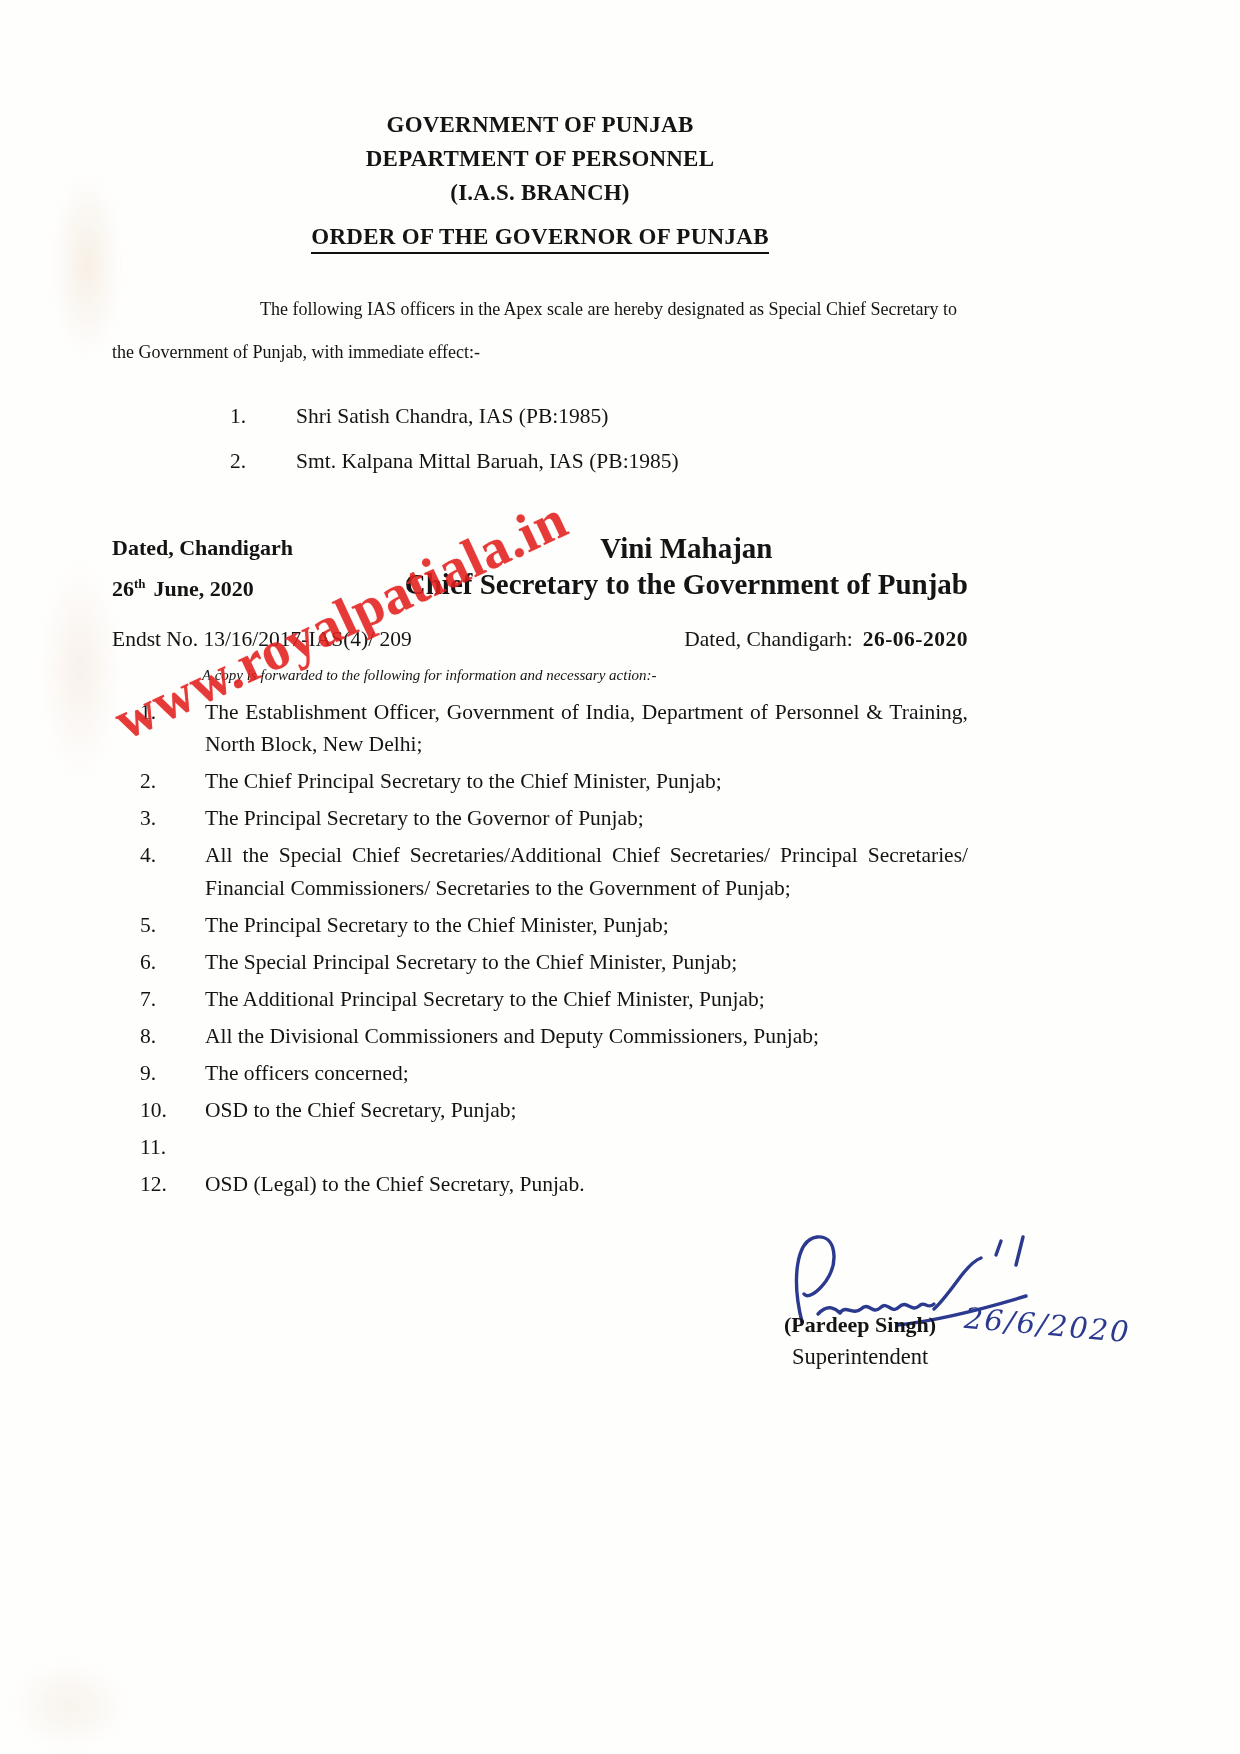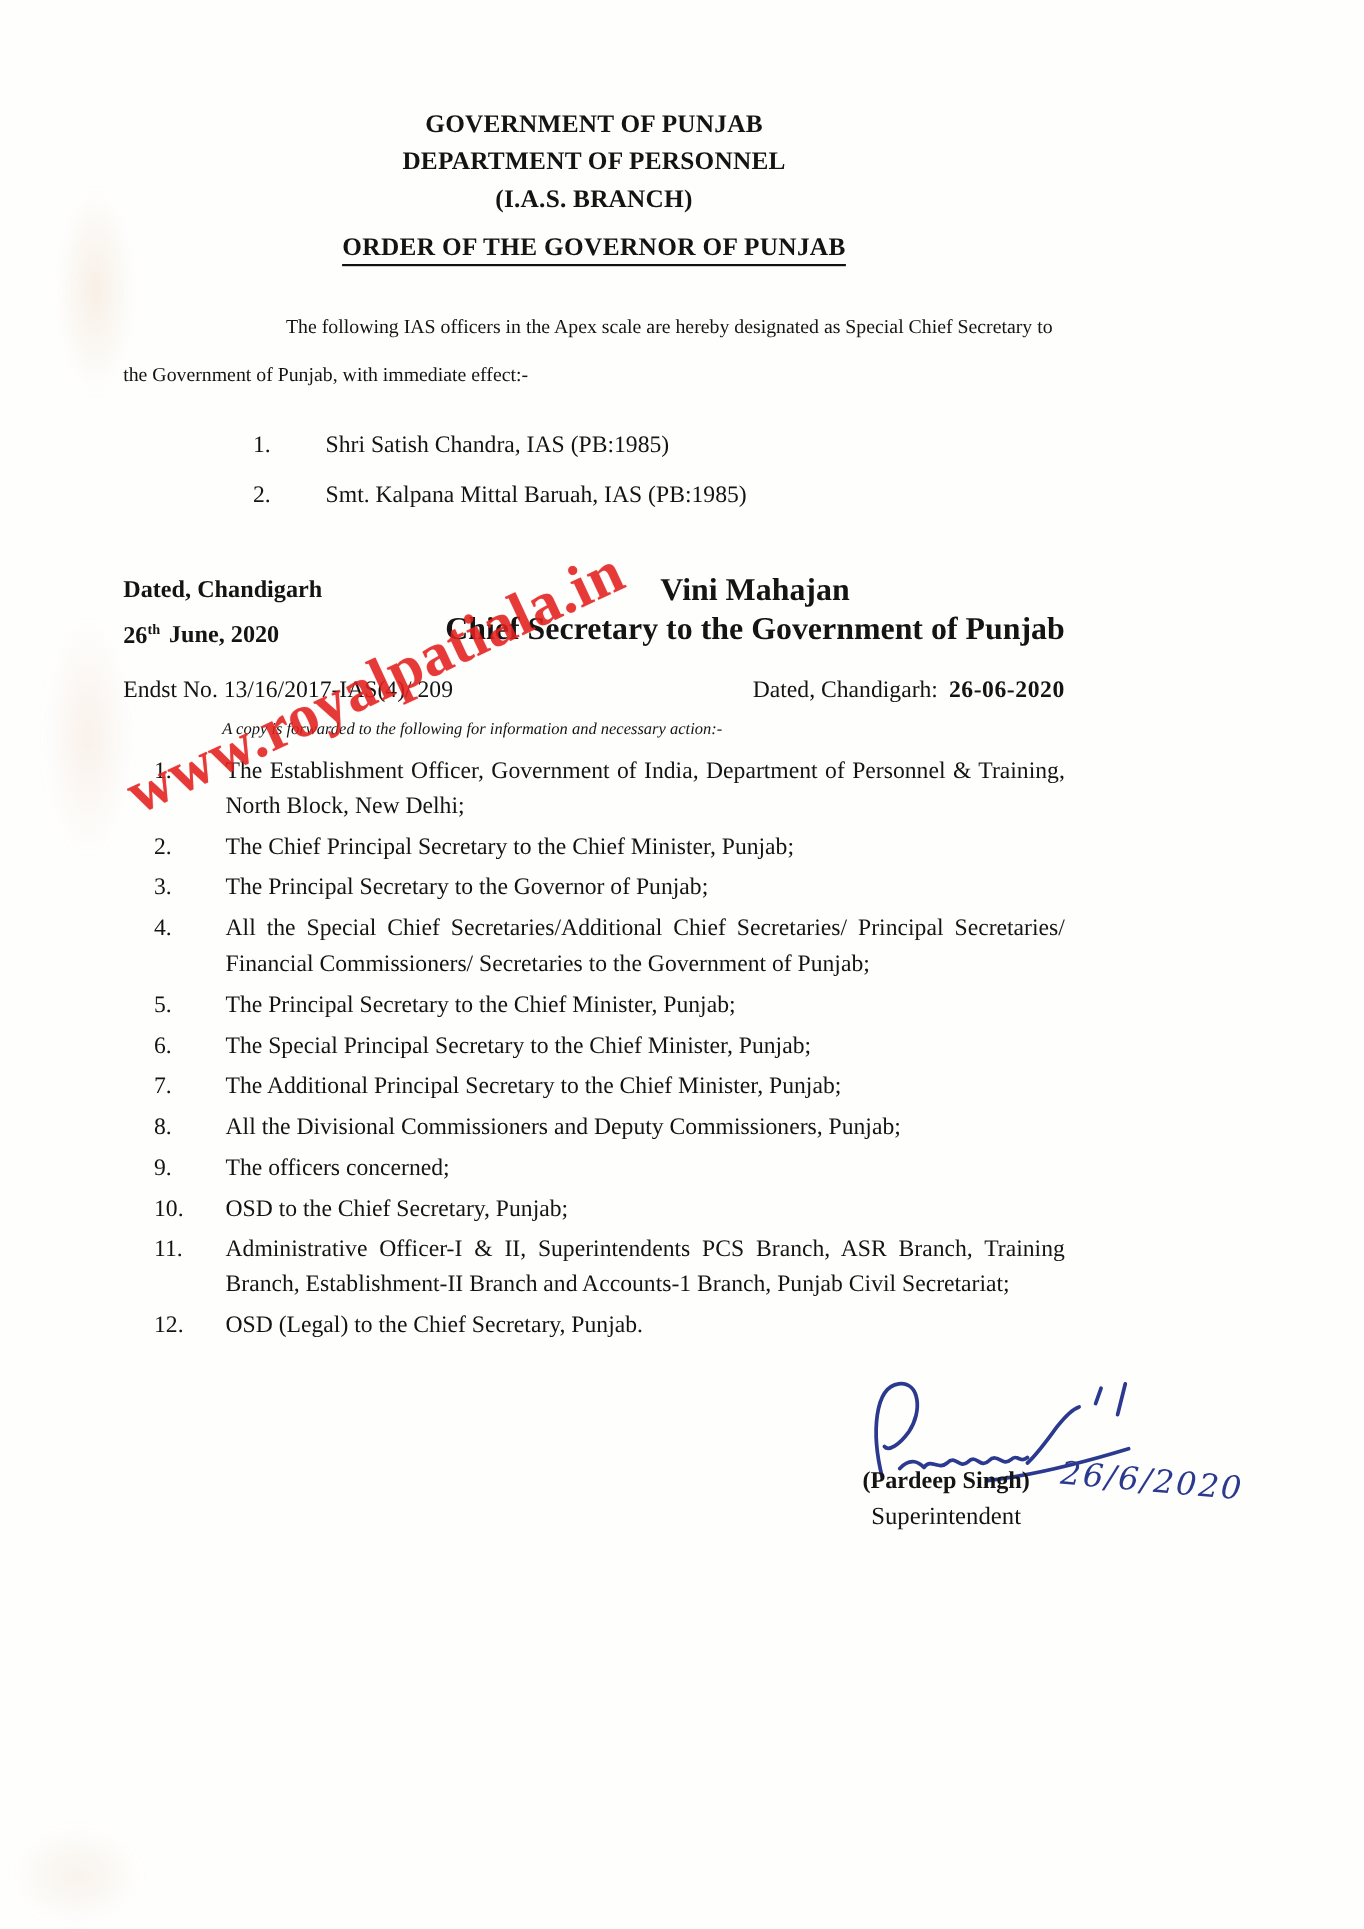--- a/index.html
+++ b/index.html
@@ -29,21 +29,21 @@
     border-radius:50%;
     filter:blur(6px);
   }
   .speck.s1{left:52px;top:170px;width:70px;height:190px;background:radial-gradient(ellipse at center, rgba(214,170,120,.18), rgba(214,170,120,0) 70%);}
   .speck.s2{left:40px;top:560px;width:80px;height:220px;background:radial-gradient(ellipse at center, rgba(220,160,120,.14), rgba(220,160,120,0) 70%);}
   .speck.s3{left:10px;top:1660px;width:120px;height:90px;background:radial-gradient(ellipse at center, rgba(205,160,110,.12), rgba(205,160,110,0) 70%);}
 
   .content{
     position:absolute;
     left:112px;
-    top:96px;
+    top:108px;
     width:856px;
   }
   .doc-header{text-align:center;}
   .hdr-line{
     font-size:23px;
     font-weight:700;
     line-height:34px;
     letter-spacing:.2px;
   }
   .order-title-wrap{
@@ -287,21 +287,20 @@
       <li class="endorse-row">
         <span class="endorse-num">9.</span>
         <span class="endorse-text">The officers concerned;</span>
       </li>
       <li class="endorse-row">
         <span class="endorse-num">10.</span>
         <span class="endorse-text">OSD to the Chief Secretary, Punjab;</span>
       </li>
       <li class="endorse-row">
         <span class="endorse-num">11.</span>
-        <span class="endorse-text">Administrative Officer-I &amp; II, Superintendents PCS Branch, ASR Branch, Training Branch, Establishment-II Branch and Accounts-1 Branch, Punjab Civil Secretariat;</span>
       </li>
       <li class="endorse-row">
         <span class="endorse-num">12.</span>
         <span class="endorse-text">OSD (Legal) to the Chief Secretary, Punjab.</span>
       </li>
     </ul>
 
     <div class="signature-block">
       <svg class="sig-svg" viewBox="0 0 268 124" fill="none">
         <g stroke="currentColor" stroke-width="3.4" stroke-linecap="round" stroke-linejoin="round" fill="none">

